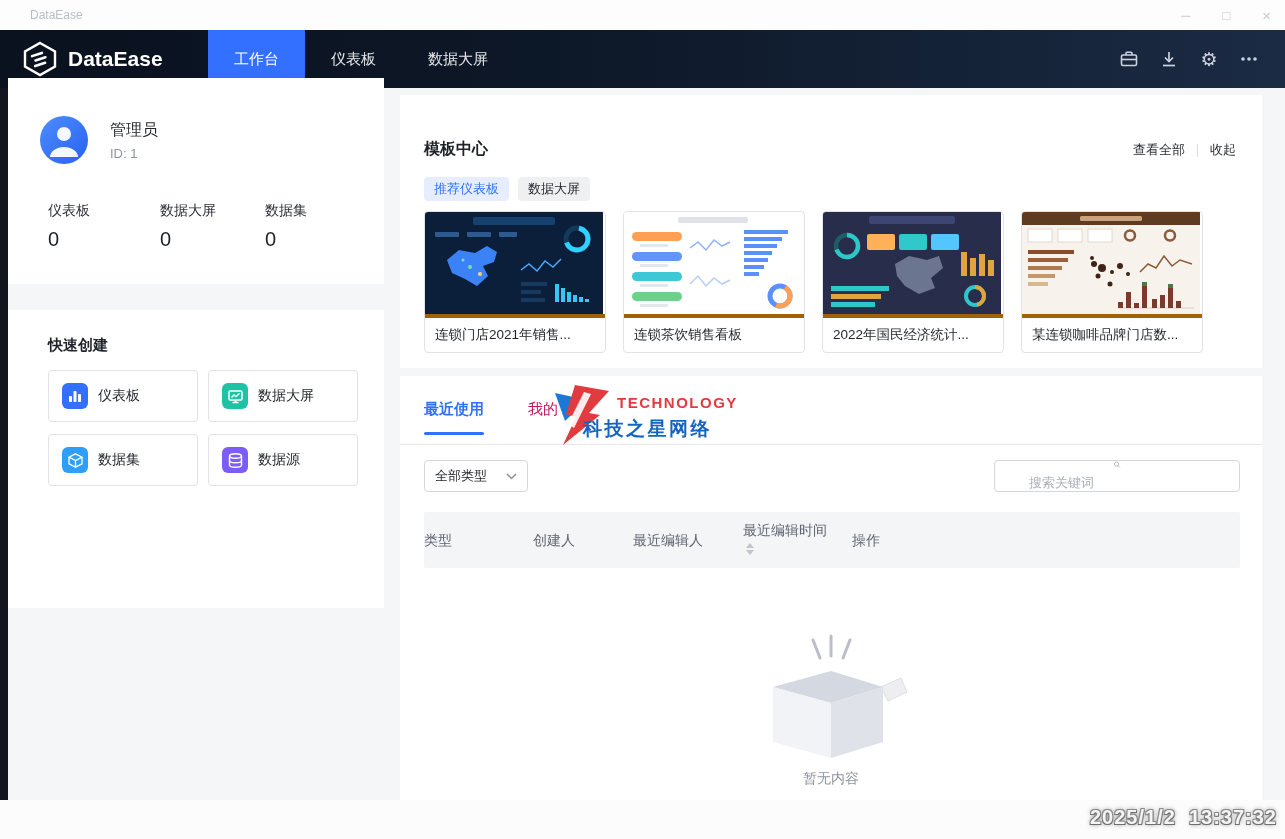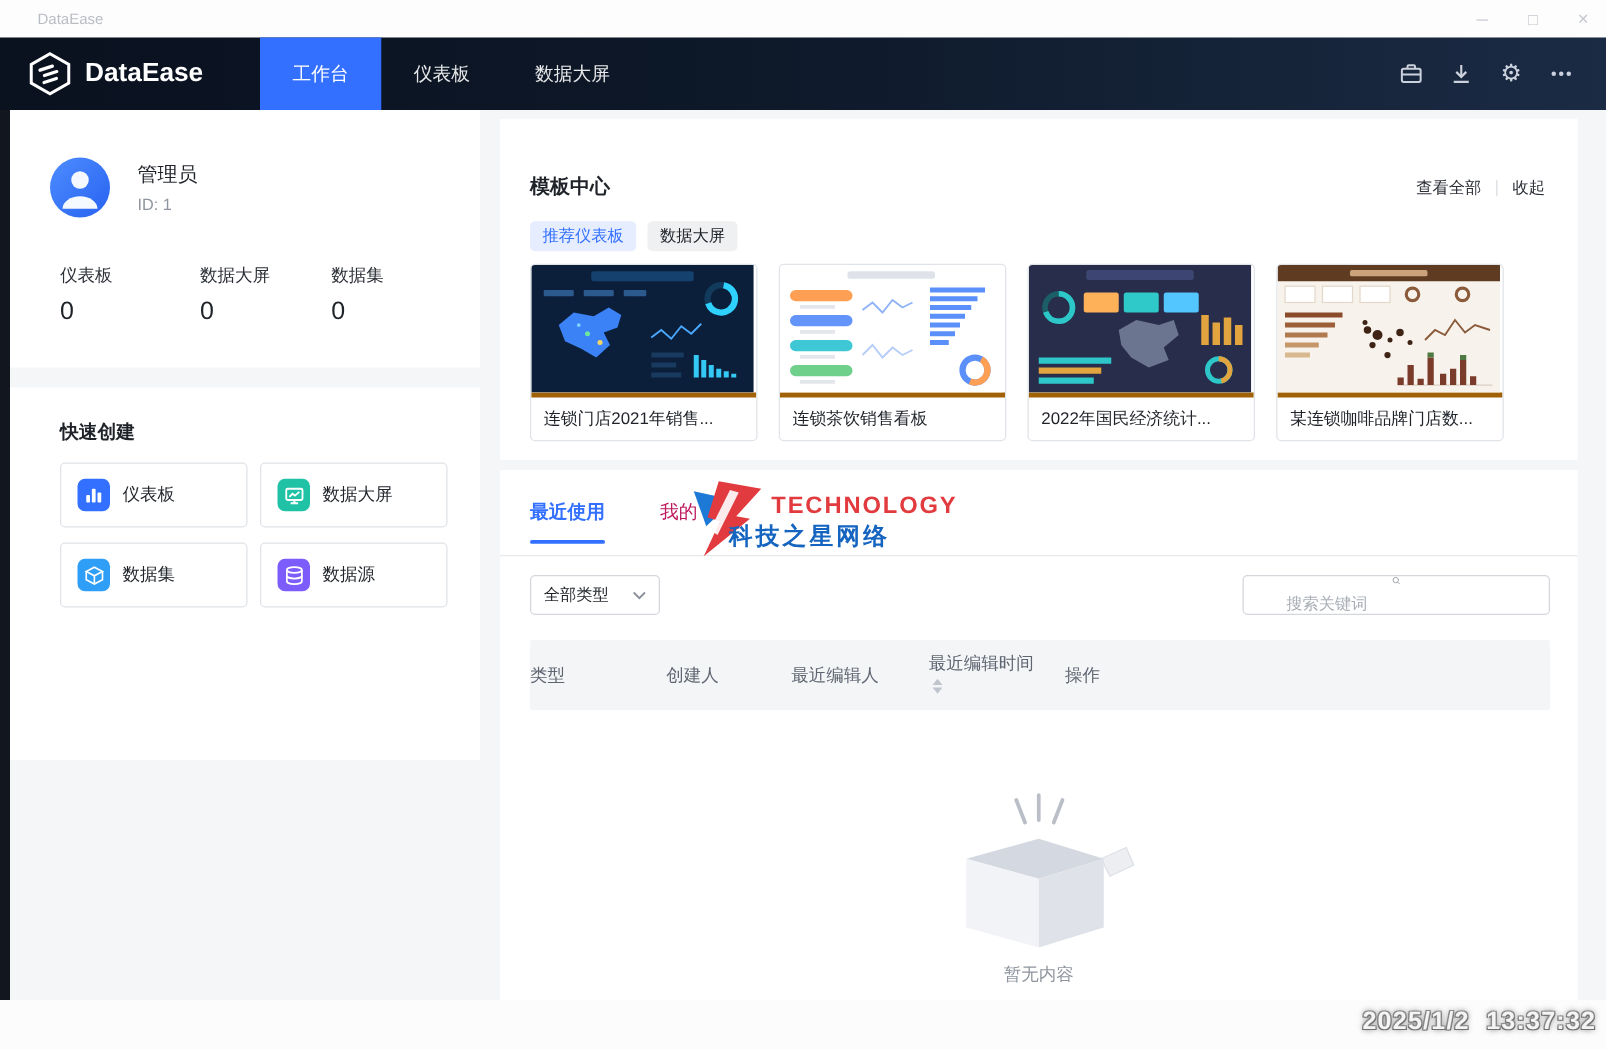--- a/index.html
+++ b/index.html
@@ -26,21 +26,21 @@
   .nav-icons .ic{width:20px;height:20px;display:flex;align-items:center;justify-content:center;cursor:pointer;}
   .gear-glyph{color:#ccd2dd;font-size:19px;line-height:1;}
 
   
   .page-bg{position:absolute;left:0;top:88px;width:1285px;height:712px;background:#f5f6f8;}
   .dark-strip{position:absolute;left:0;top:88px;width:8px;height:712px;background:#12161f;}
   .bottom-strip{position:absolute;left:0;top:800px;width:1285px;height:39px;background:#fcfcfd;}
   .panel{position:absolute;background:#fff;}
 
   
-  .profile-card{left:8px;top:88px;width:376px;height:206px;}
+  .profile-card{left:8px;top:78px;width:376px;height:206px;}
   .avatar{position:absolute;left:32px;top:38px;width:48px;height:48px;border-radius:50%;
           background:linear-gradient(135deg,#4d8dff,#2762f0);overflow:hidden;cursor:pointer;}
   .profile-name{position:absolute;left:102px;top:42px;font-size:16px;color:#1f2329;}
   .profile-id{position:absolute;left:102px;top:68px;font-size:13px;color:#8f959e;}
   .stat{position:absolute;top:124px;}
   .stat .lbl{font-size:14px;color:#2b2f36;}
   .stat .val{font-size:20px;color:#1f2329;margin-top:8px;}
 
   .quick-card{left:8px;top:310px;width:376px;height:298px;}
   .quick-title{position:absolute;left:40px;top:26px;font-size:15px;font-weight:bold;color:#1f2329;}
@@ -85,21 +85,21 @@
   .th .wrapcell{display:inline-block;width:84px;}
   .sort{display:inline-block;vertical-align:-1px;margin-left:3px;cursor:pointer;}
   .sort i{display:block;width:0;height:0;border-left:4px solid transparent;border-right:4px solid transparent;}
   .sort .up{border-bottom:5px solid #c0c4cc;margin-bottom:2px;}
   .sort .dn{border-top:5px solid #c0c4cc;}
   .empty-wrap{position:absolute;left:0;top:256px;width:862px;text-align:center;}
   .empty-text{margin-top:6px;font-size:14px;color:#8f959e;}
 
   
   .wm-logo{position:absolute;left:553px;top:383px;width:190px;height:66px;z-index:6;pointer-events:none;}
-  .wm-en{position:absolute;left:64px;top:11px;font-size:19px;font-weight:bold;letter-spacing:1.5px;color:#e23b3f;text-align:center;}
+  .wm-en{position:absolute;left:64px;top:11px;font-size:15px;font-weight:bold;letter-spacing:1.5px;color:#e23b3f;text-align:center;}
   .wm-zh{position:absolute;left:30px;top:33px;font-size:19px;font-weight:bold;letter-spacing:2.5px;color:#1565c0;}
   .wm-time{position:absolute;right:8px;top:806px;z-index:7;font-size:20px;font-weight:bold;color:#f4f4f4;letter-spacing:1px;
            text-shadow:-1px -1px 0 #8a8a8a,1px -1px 0 #8a8a8a,-1px 1px 0 #6e6e6e,1px 1px 0 #6e6e6e,0 0 5px #5a5a5a;}
 </style>
 </head>
 <body>
 
 <div id="app">
 
   <div class="titlebar">

